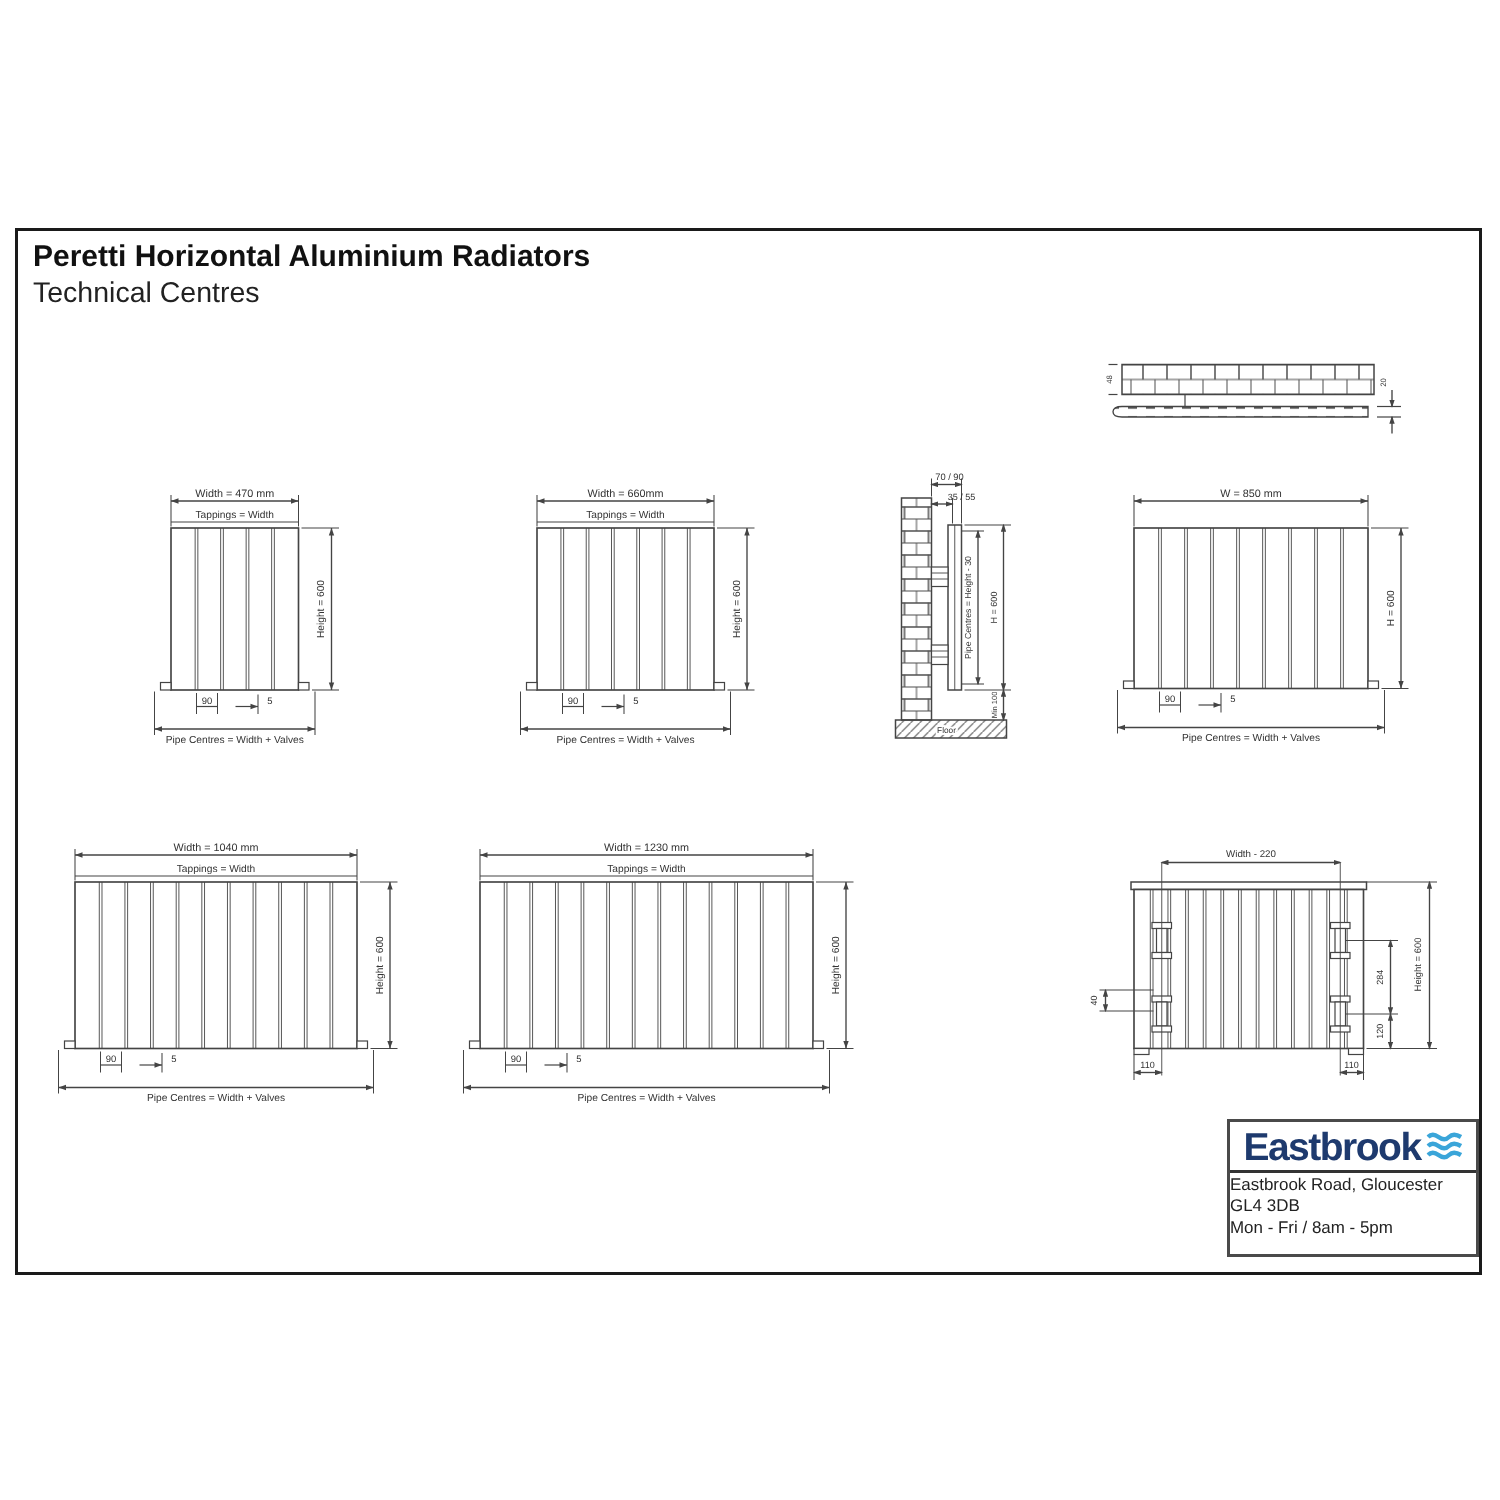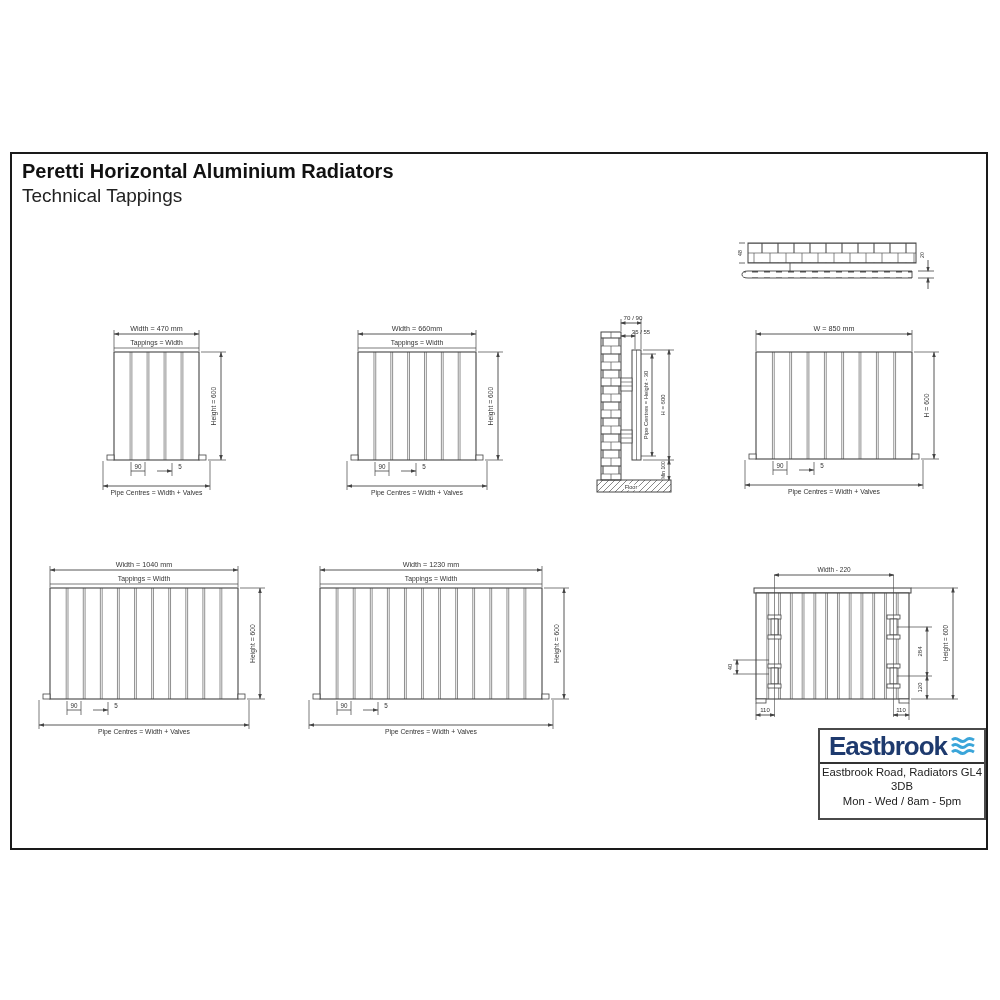--- a/index.html
+++ b/index.html
@@ -3,33 +3,33 @@
 <meta charset="utf-8">
 <style>
   html,body{margin:0;padding:0;background:#ffffff;}
   body{width:1000px;height:1000px;position:relative;font-family:"Liberation Sans",sans-serif;color:#1a1a1a;}
   #canvas{position:absolute;left:0;top:0;width:885px;height:1000px;}
   .frame{position:absolute;left:10px;top:152px;width:974px;height:694px;border:2px solid #1a1a1a;}
   .page-title{position:absolute;left:22px;top:160px;font-size:20px;font-weight:bold;color:#111;}
   .page-subtitle{position:absolute;left:22px;top:185px;font-size:19px;font-weight:400;color:#222;}
   .drawing{position:absolute;overflow:visible;}
   svg text{font-family:"Liberation Sans",sans-serif;fill:#333;}
-  .eb-box{position:absolute;left:818px;top:728px;width:168px;height:92px;border:2px solid #4a4a4a;background:#fff;box-sizing:border-box;text-align:center;}
+  .eb-box{position:absolute;left:818px;top:746px;width:168px;height:92px;border:2px solid #4a4a4a;background:#fff;box-sizing:border-box;}
   .eb-logo-row{display:flex;align-items:center;justify-content:center;gap:4px;height:32px;border-bottom:2px solid #333;}
   .eb-word{font-size:26px;font-weight:bold;color:#1e3a6e;letter-spacing:-1px;line-height:1;}
   .eb-line{font-size:11.3px;color:#222;line-height:14.5px;margin-top:0.5px;}
 </style>
 </head>
 <body>
 
 <div id="canvas">
 
   <div class="frame"></div>
   <div class="page-title">Peretti Horizontal Aluminium Radiators</div>
-  <div class="page-subtitle">Technical Tappings</div>
+  <div class="page-subtitle">Technical Centres</div>
 
   <svg class="drawing" style="left:738px;top:233px" width="200" height="64" viewBox="0 0 200 64">
     <defs>
       <pattern id="finpat" width="16" height="20" patternUnits="userSpaceOnUse">
         <rect x="0" y="0" width="16" height="10" fill="none" stroke="#555" stroke-width="0.7"></rect>
         <rect x="-8" y="10" width="16" height="10" fill="none" stroke="#555" stroke-width="0.7"></rect>
         <rect x="8" y="10" width="16" height="10" fill="none" stroke="#555" stroke-width="0.7"></rect>
       </pattern>
       <pattern id="dashpat" width="12" height="7" patternUnits="userSpaceOnUse">
         <rect x="2" y="2.5" width="6" height="2" fill="#555"></rect>
@@ -193,22 +193,22 @@
 
   <div class="eb-box">
     <div class="eb-logo-row">
       <span class="eb-word">Eastbrook</span>
       <svg width="24" height="20" viewBox="0 0 24 20">
         <path d="M1 4 Q4 1 8 4 T15 4 T23 4" stroke="#3aa5d9" stroke-width="3" fill="none"></path>
         <path d="M1 10 Q4 7 8 10 T15 10 T23 10" stroke="#3aa5d9" stroke-width="3" fill="none"></path>
         <path d="M1 16 Q4 13 8 16 T15 16 T23 16" stroke="#3aa5d9" stroke-width="3" fill="none"></path>
       </svg>
     </div>
-    <div class="eb-line">Eastbrook Road, Radiators GL4 3DB</div>
-    <div class="eb-line">Mon - Wed / 8am - 5pm</div>
+    <div class="eb-line">Eastbrook Road, Gloucester GL4 3DB</div>
+    <div class="eb-line">Mon - Fri / 8am - 5pm</div>
   </div>
 
 <svg width="167" height="188" viewBox="0 0 167 188" class="drawing" style="left: 90px; top: 318px;">
       <g>
         <rect x="24" y="34" width="85" height="108" fill="#fff" stroke="#444" stroke-width="1.1"></rect>
         <line x1="40.1" y1="34" x2="40.1" y2="142" stroke="#444" stroke-width="0.6"></line>
         <line x1="41.9" y1="34" x2="41.9" y2="142" stroke="#444" stroke-width="0.6"></line>
         <line x1="57.1" y1="34" x2="57.1" y2="142" stroke="#444" stroke-width="0.6"></line>
         <line x1="58.9" y1="34" x2="58.9" y2="142" stroke="#444" stroke-width="0.6"></line>
         <line x1="74.1" y1="34" x2="74.1" y2="142" stroke="#444" stroke-width="0.6"></line>

